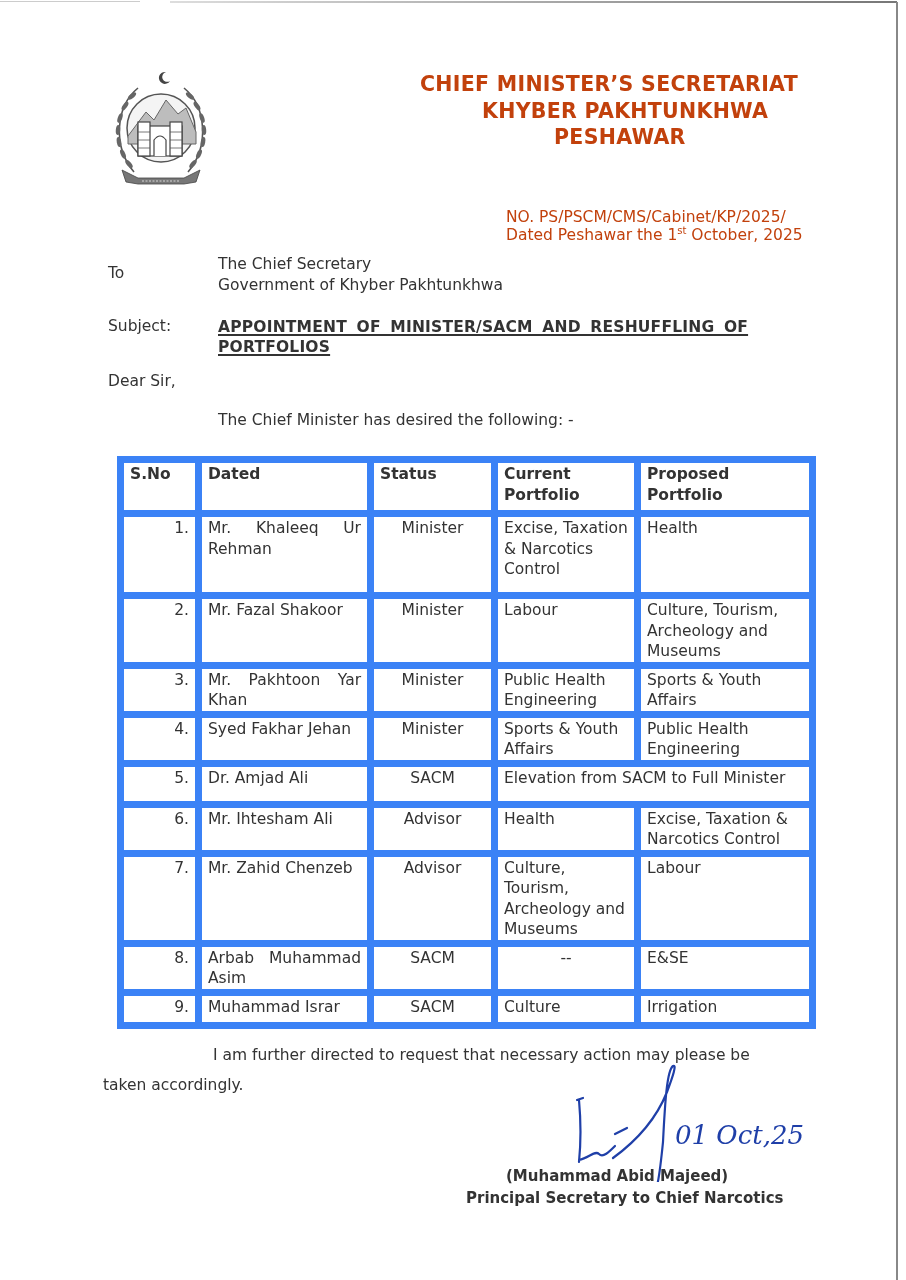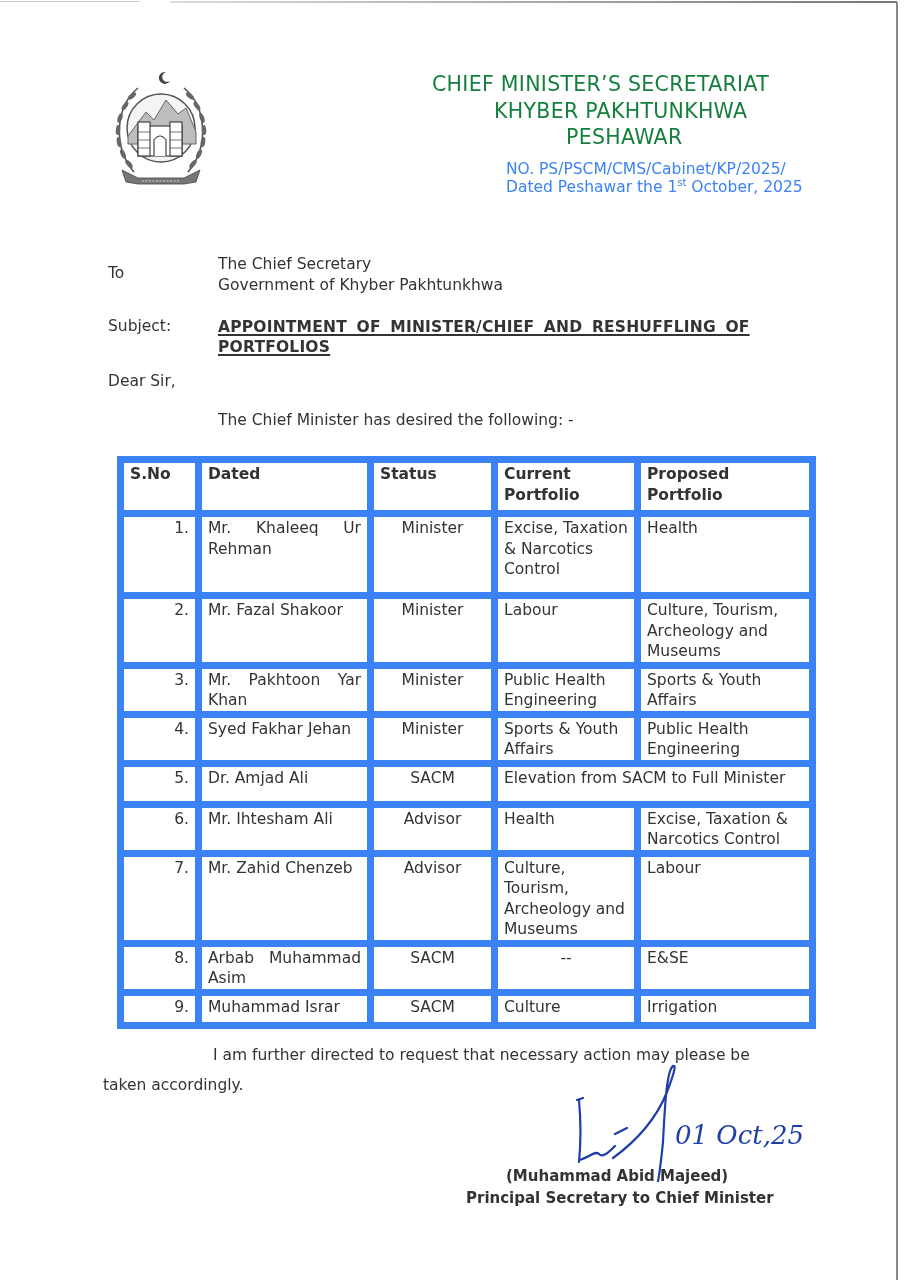--- a/index.html
+++ b/index.html
@@ -7,25 +7,25 @@
       width: 906px; height: 1280px; background: #ffffff; position: relative; overflow: hidden;
       font-family: "DejaVu Sans", sans-serif; color: #2b2b2b;
     }
     .page-edge-top { position: absolute; left: 170px; top: 1px; width: 727px; height: 2px; background: linear-gradient(to right, #ddd, #777); }
     .page-edge-top2 { position: absolute; left: 0; top: 1px; width: 140px; height: 1px; background: #ccc; }
     .page-edge-right { position: absolute; left: 896px; top: 2px; width: 2px; height: 1278px; background: #888; }
 
     .emblem { position: absolute; left: 108px; top: 66px; width: 106px; height: 128px; }
 
     .header { position: absolute; left: 400px; top: 72px; width: 460px; }
-    .h-line { font-family: "DejaVu Sans", sans-serif; font-weight: normal; font-size: 20.5px; color: #15803d; white-space: nowrap; position: absolute; letter-spacing: 0.3px; margin-left: 12px; }
+    .h-line { font-family: "DejaVu Sans", sans-serif; font-weight: bold; font-size: 20.5px; color: #c2410c; white-space: nowrap; position: absolute; letter-spacing: 0.3px; }
     .h1 { left: 20px; top: 0; }
     .h2 { left: 82px; top: 27px; }
     .h3 { left: 154px; top: 53px; }
-    .ref { position: absolute; font-size: 15.5px; color: #3b82f6; white-space: nowrap; }
+    .ref { position: absolute; font-size: 15.5px; color: #c2410c; white-space: nowrap; margin-top: 48px; }
     .ref1 { left: 106px; top: 88px; }
     .ref2 { left: 106px; top: 106px; }
     .ref2 sup { font-size: 10px; vertical-align: 6px; line-height: 0; }
 
     .body-text { position: absolute; font-size: 15.5px; color: #333; white-space: nowrap; }
     .to { left: 108px; top: 216px; margin-top: 48px; }
     .addr1 { left: 218px; top: 255px; }
     .addr2 { left: 218px; top: 276px; }
     .subject-label { left: 108px; top: 317px; }
     .subject-text { left: 218px; top: 317px; font-weight: bold; text-decoration: underline; text-decoration-thickness: 1.5px; text-underline-offset: 2px; line-height: 20px; white-space: normal; width: 580px; letter-spacing: 0.2px; word-spacing: 4px; }
@@ -114,21 +114,21 @@
   <div class="h-line h3">PESHAWAR</div>
   <div class="ref ref1">NO. PS/PSCM/CMS/Cabinet/KP/2025/</div>
   <div class="ref ref2"><span>Dated Peshawar the 1</span><sup>st</sup><span> October, 2025</span></div>
 </div>
 
 <div class="body-text to">To</div>
 <div class="body-text addr1">The Chief Secretary</div>
 <div class="body-text addr2">Government of Khyber Pakhtunkhwa</div>
 
 <div class="body-text subject-label">Subject:</div>
-<div class="body-text subject-text">APPOINTMENT OF MINISTER/CHIEF AND RESHUFFLING OF PORTFOLIOS</div>
+<div class="body-text subject-text">APPOINTMENT OF MINISTER/SACM AND RESHUFFLING OF PORTFOLIOS</div>
 
 <div class="body-text salutation">Dear Sir,</div>
 <div class="body-text intro">The Chief Minister has desired the following: -</div>
 
 <table class="portfolio">
   <colgroup>
     <col style="width:78px">
       <col style="width:172px">
       <col style="width:124px">
       <col style="width:143px">
@@ -214,13 +214,13 @@
 
 <svg class="signature" viewBox="0 0 290 120">
   <g fill="none" stroke="#1f3fa8" stroke-width="2.2" stroke-linecap="round" stroke-linejoin="round">
     <path d="M24 38 C26 60 26 80 24 100 M22 38 L28 36 M24 98 C34 96 40 88 44 92 C48 96 54 90 60 84"></path>
     <path d="M60 72 L72 66"></path>
     <path d="M58 96 C80 80 100 60 112 30 C118 14 122 2 118 4 C112 8 110 40 108 80 C106 100 104 116 102 124"></path>
   </g>
   <text x="120" y="82" fill="#1f3fa8" font-family="DejaVu Serif, serif" font-style="italic" font-size="26">01 Oct,25</text>
 </svg>
 <div class="body-text sign-name">(Muhammad Abid Majeed)</div>
-<div class="body-text sign-title">Principal Secretary to Chief Minister</div>
+<div class="body-text sign-title">Principal Secretary to Chief Narcotics</div>
 
 </body></html>

